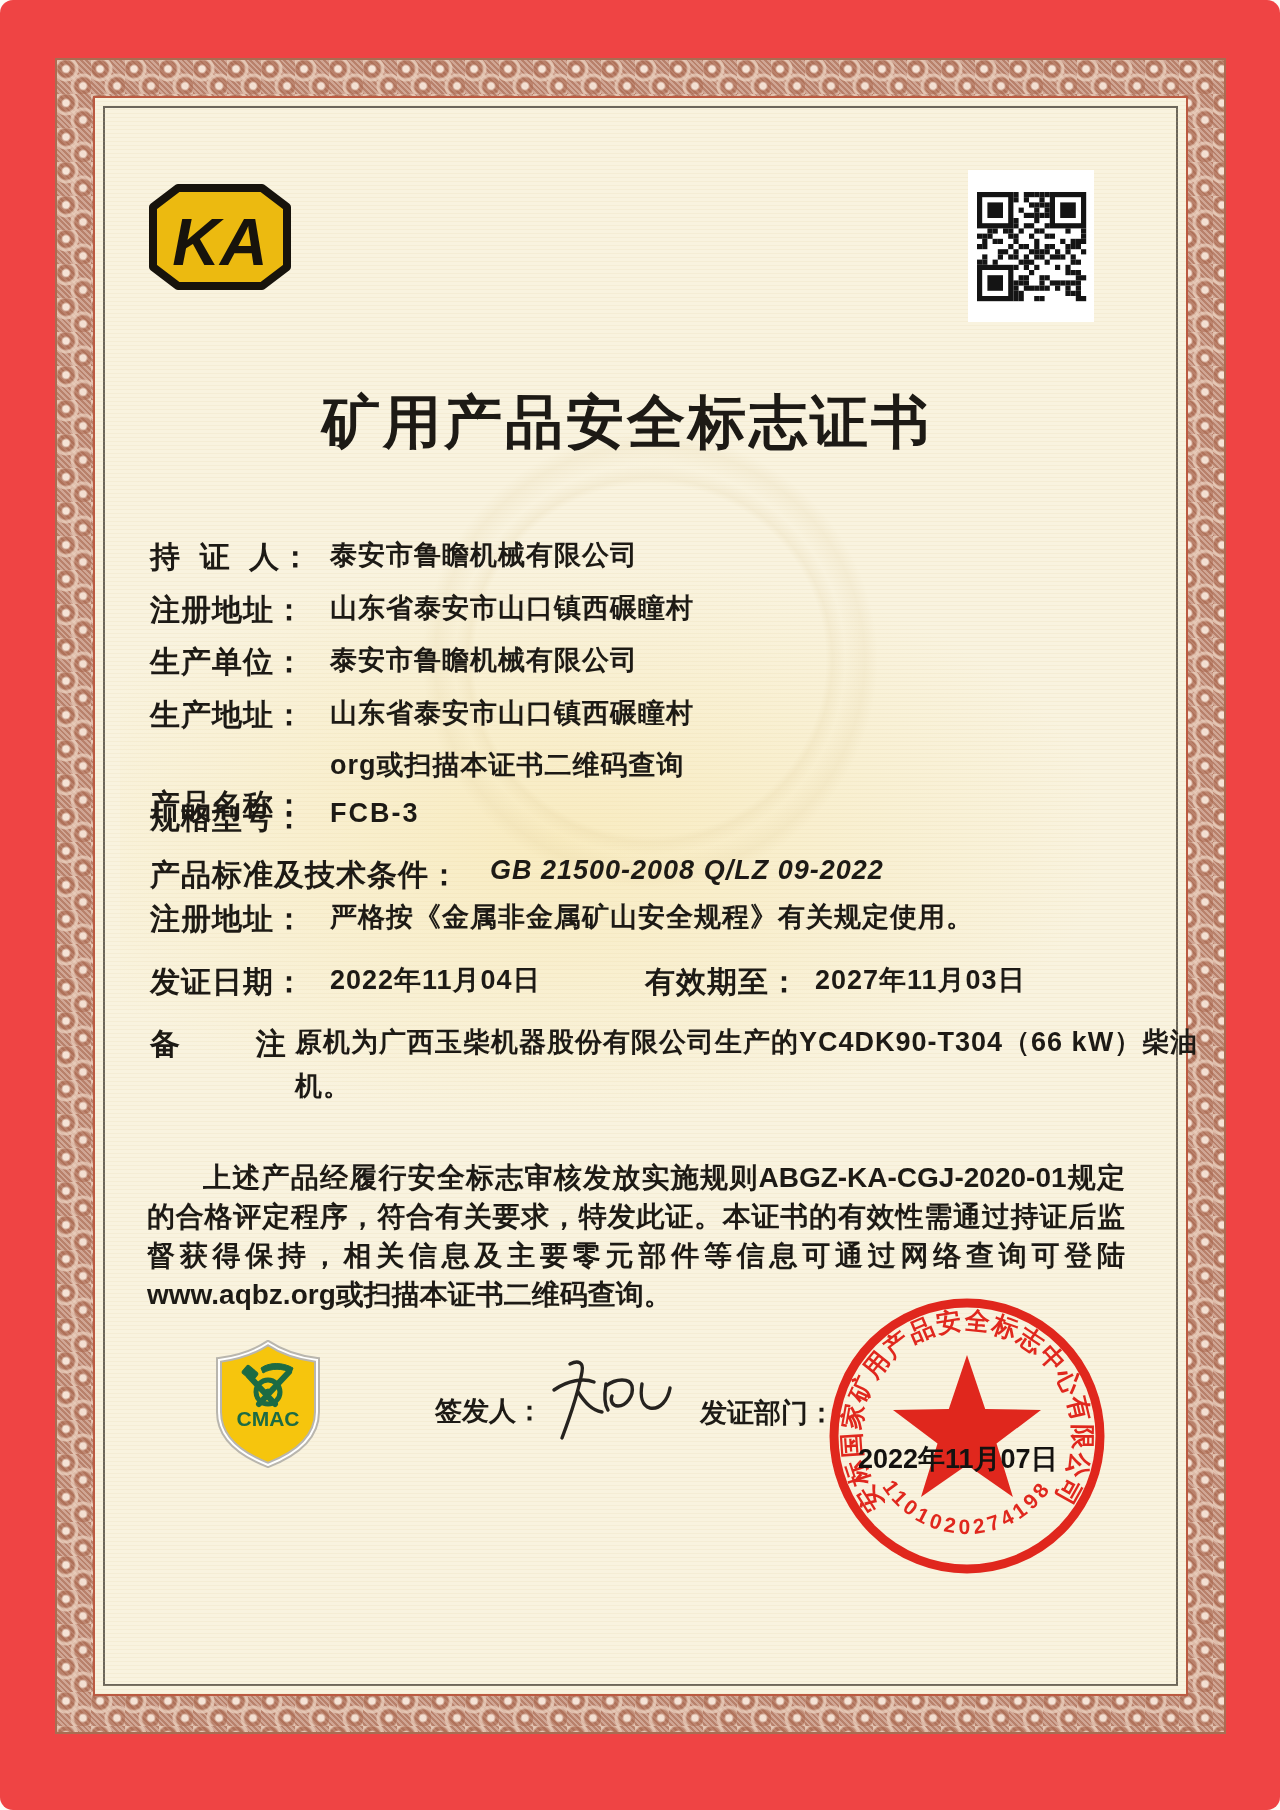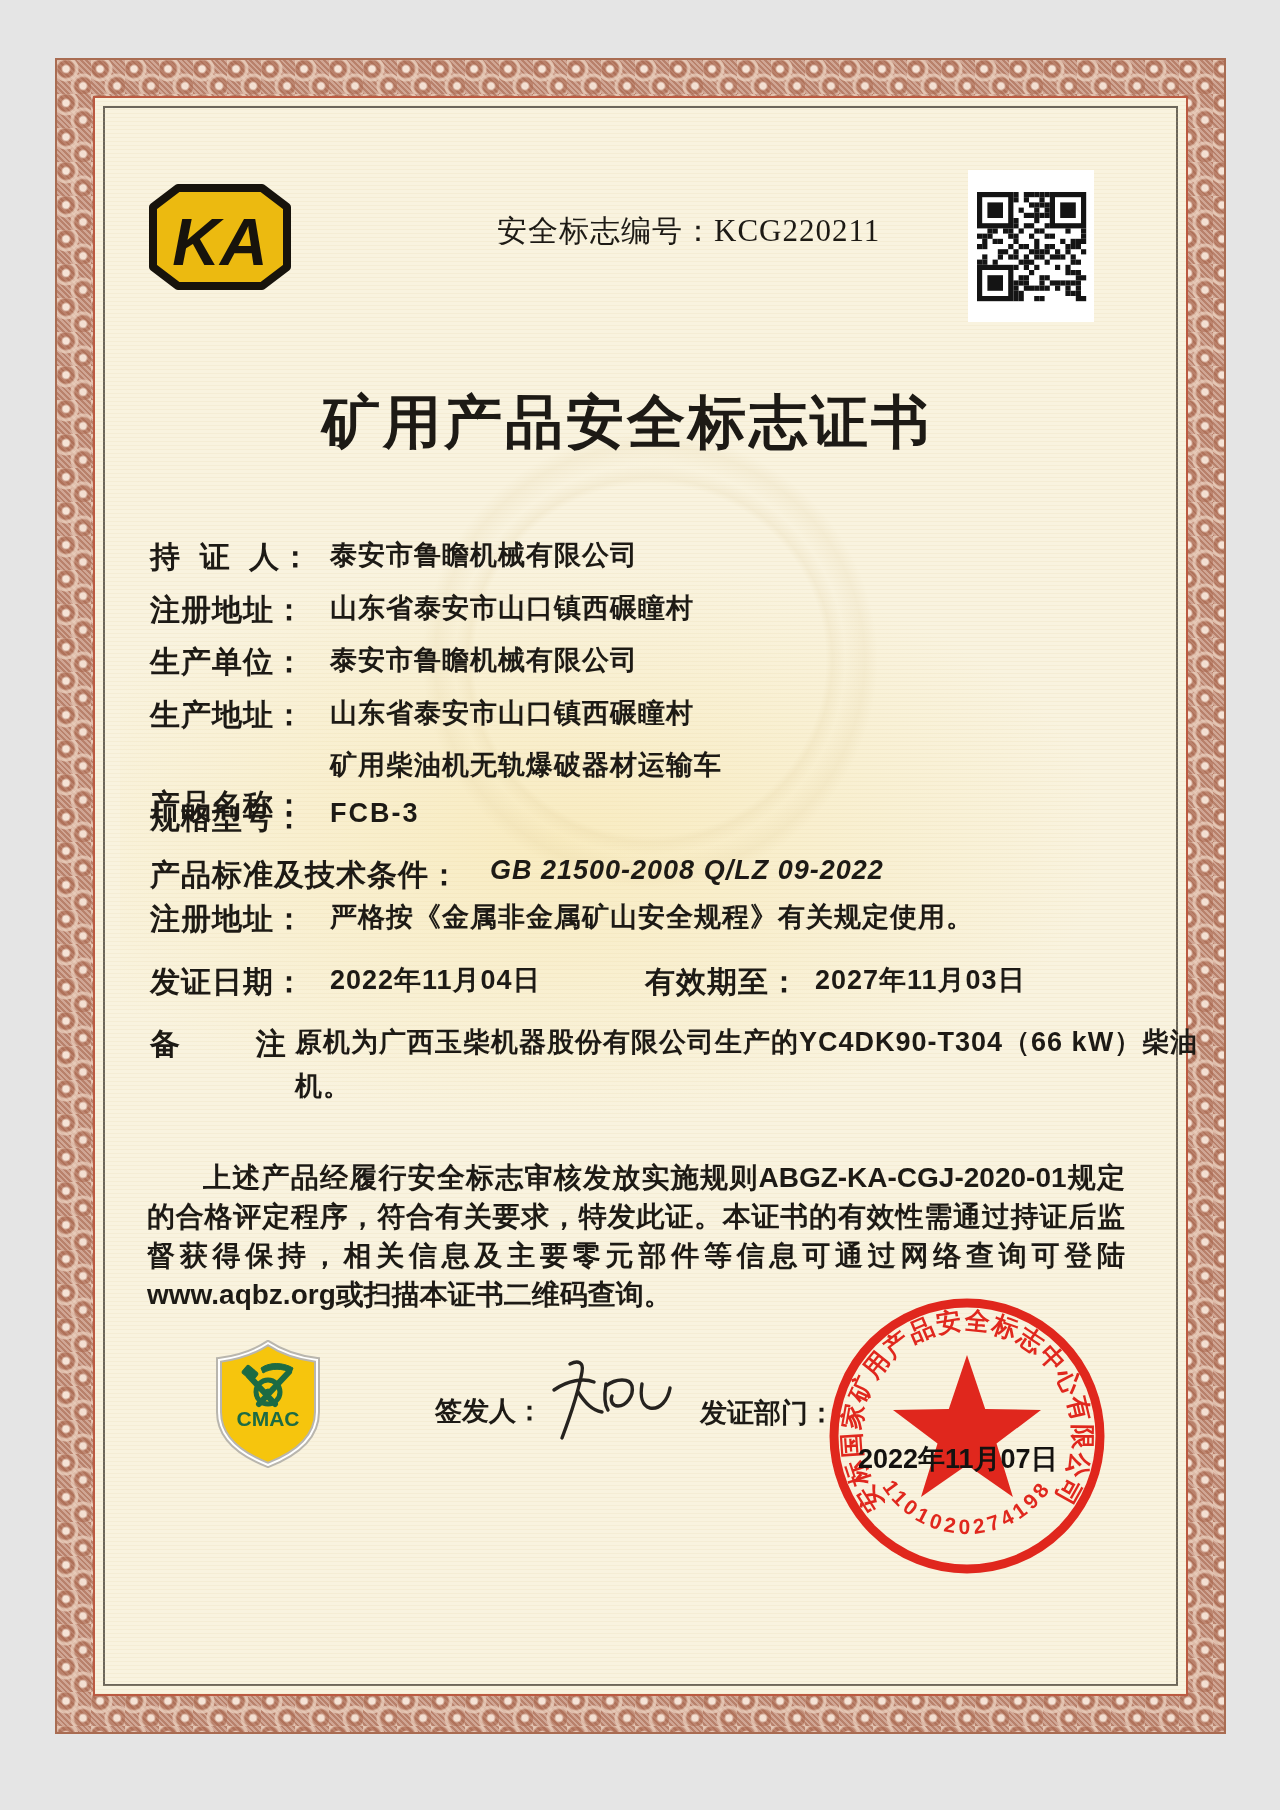--- a/index.html
+++ b/index.html
@@ -1,17 +1,17 @@
 <!DOCTYPE html>
 <html><head>
 <meta charset="utf-8">
 <style>
   html,body{margin:0;padding:0;background:#fdfcf6;}
-  #page{position:relative;width:1280px;height:1810px;background:#e5e5e5;overflow:hidden;
-        font-family:"Liberation Sans",sans-serif;color:#1d1a15;}
+  #page{position:relative;width:1280px;height:1810px;background:#ef4444;overflow:hidden;
+        font-family:"Liberation Sans",sans-serif;color:#1d1a15;border-radius:13px;}
   
   .frame-band{position:absolute;left:55px;top:58px;width:1167px;height:1672px;
       background-color:#c austin;
       background-color:#c08b76;
       background-image:
         radial-gradient(circle at 9px 9px, rgba(248,231,218,.95) 0 3px, rgba(168,100,74,.55) 5px 8px, rgba(236,210,192,.75) 10px 12px, rgba(192,139,118,0) 13px),
         radial-gradient(circle at 26px 26px, rgba(248,231,218,.9) 0 3px, rgba(168,100,74,.5) 5px 8px, rgba(236,210,192,.7) 10px 12px, rgba(192,139,118,0) 13px),
         repeating-linear-gradient(45deg, rgba(255,245,238,.25) 0 2px, rgba(150,85,60,.18) 2px 4px);
       background-size:34px 34px,34px 34px,100% 100%;
       border:2px solid #a96c52;}
@@ -53,21 +53,20 @@
   <div class="warm-glow"></div>
   <div class="watermark"></div>
 
   <div class="abs" style="left:148px;top:183px;width:144px;height:108px;">
     <svg width="144" height="108" viewBox="0 0 144 108">
       <polygon points="30,5 114,5 139,24 139,84 114,103 30,103 5,84 5,24" fill="#ecba10" stroke="#17130c" stroke-width="8" stroke-linejoin="round"></polygon>
       <text x="72" y="82" text-anchor="middle" font-size="66" font-weight="bold" font-style="italic" font-family="Liberation Sans, sans-serif" fill="#17130c">KA</text>
     </svg>
   </div>
 
-  <div class="serial-line"><span>安全标志编号：</span><span class="num">KCG220211</span></div>
 
   <div class="abs" style="left:968px;top:170px;width:126px;height:152px;background:#ffffff;">
     <svg id="qr-svg" width="126" height="152" viewBox="0 0 126 152">
       <g id="qr-modules" transform="translate(9,22)">
           <rect x="36.4" y="0" width="5.2" height="5.2" fill="#141414"></rect>
           <rect x="46.800000000000004" y="0" width="5.2" height="5.2" fill="#141414"></rect>
           <rect x="52" y="0" width="5.2" height="5.2" fill="#141414"></rect>
           <rect x="57.2" y="0" width="5.2" height="5.2" fill="#141414"></rect>
           <rect x="62.400000000000006" y="0" width="5.2" height="5.2" fill="#141414"></rect>
           <rect x="67.60000000000001" y="0" width="5.2" height="5.2" fill="#141414"></rect>
@@ -226,21 +225,21 @@
   <div class="flabel" style="top:590px;">注册地址：</div>
   <div class="fvalue" style="top:590px;">山东省泰安市山口镇西碾瞳村</div>
 
   <div class="flabel" style="top:642px;">生产单位：</div>
   <div class="fvalue" style="top:642px;">泰安市鲁瞻机械有限公司</div>
 
   <div class="flabel" style="top:695px;">生产地址：</div>
   <div class="fvalue" style="top:695px;">山东省泰安市山口镇西碾瞳村</div>
 
   <div class="flabel" style="top:747px;margin-top:38px;">产品名称：</div>
-  <div class="fvalue" style="top:747px;">矿用柴油机无轨爆破器材运输车</div>
+  <div class="fvalue" style="top:747px;">org或扫描本证书二维码查询</div>
 
   <div class="flabel" style="top:798px;">规格型号：</div>
   <div class="fvalue" style="top:798px;letter-spacing:2px;">FCB-3</div>
 
   <div class="flabel" style="top:855px;">产品标准及技术条件：</div>
   <div class="fvalue" style="top:855px;left:490px;font-style:italic;">GB 21500-2008 Q/LZ 09-2022</div>
 
   <div class="flabel" style="top:899px;">注册地址：</div>
   <div class="fvalue" style="top:899px;font-weight:600;">严格按《金属非金属矿山安全规程》有关规定使用。</div>
 

